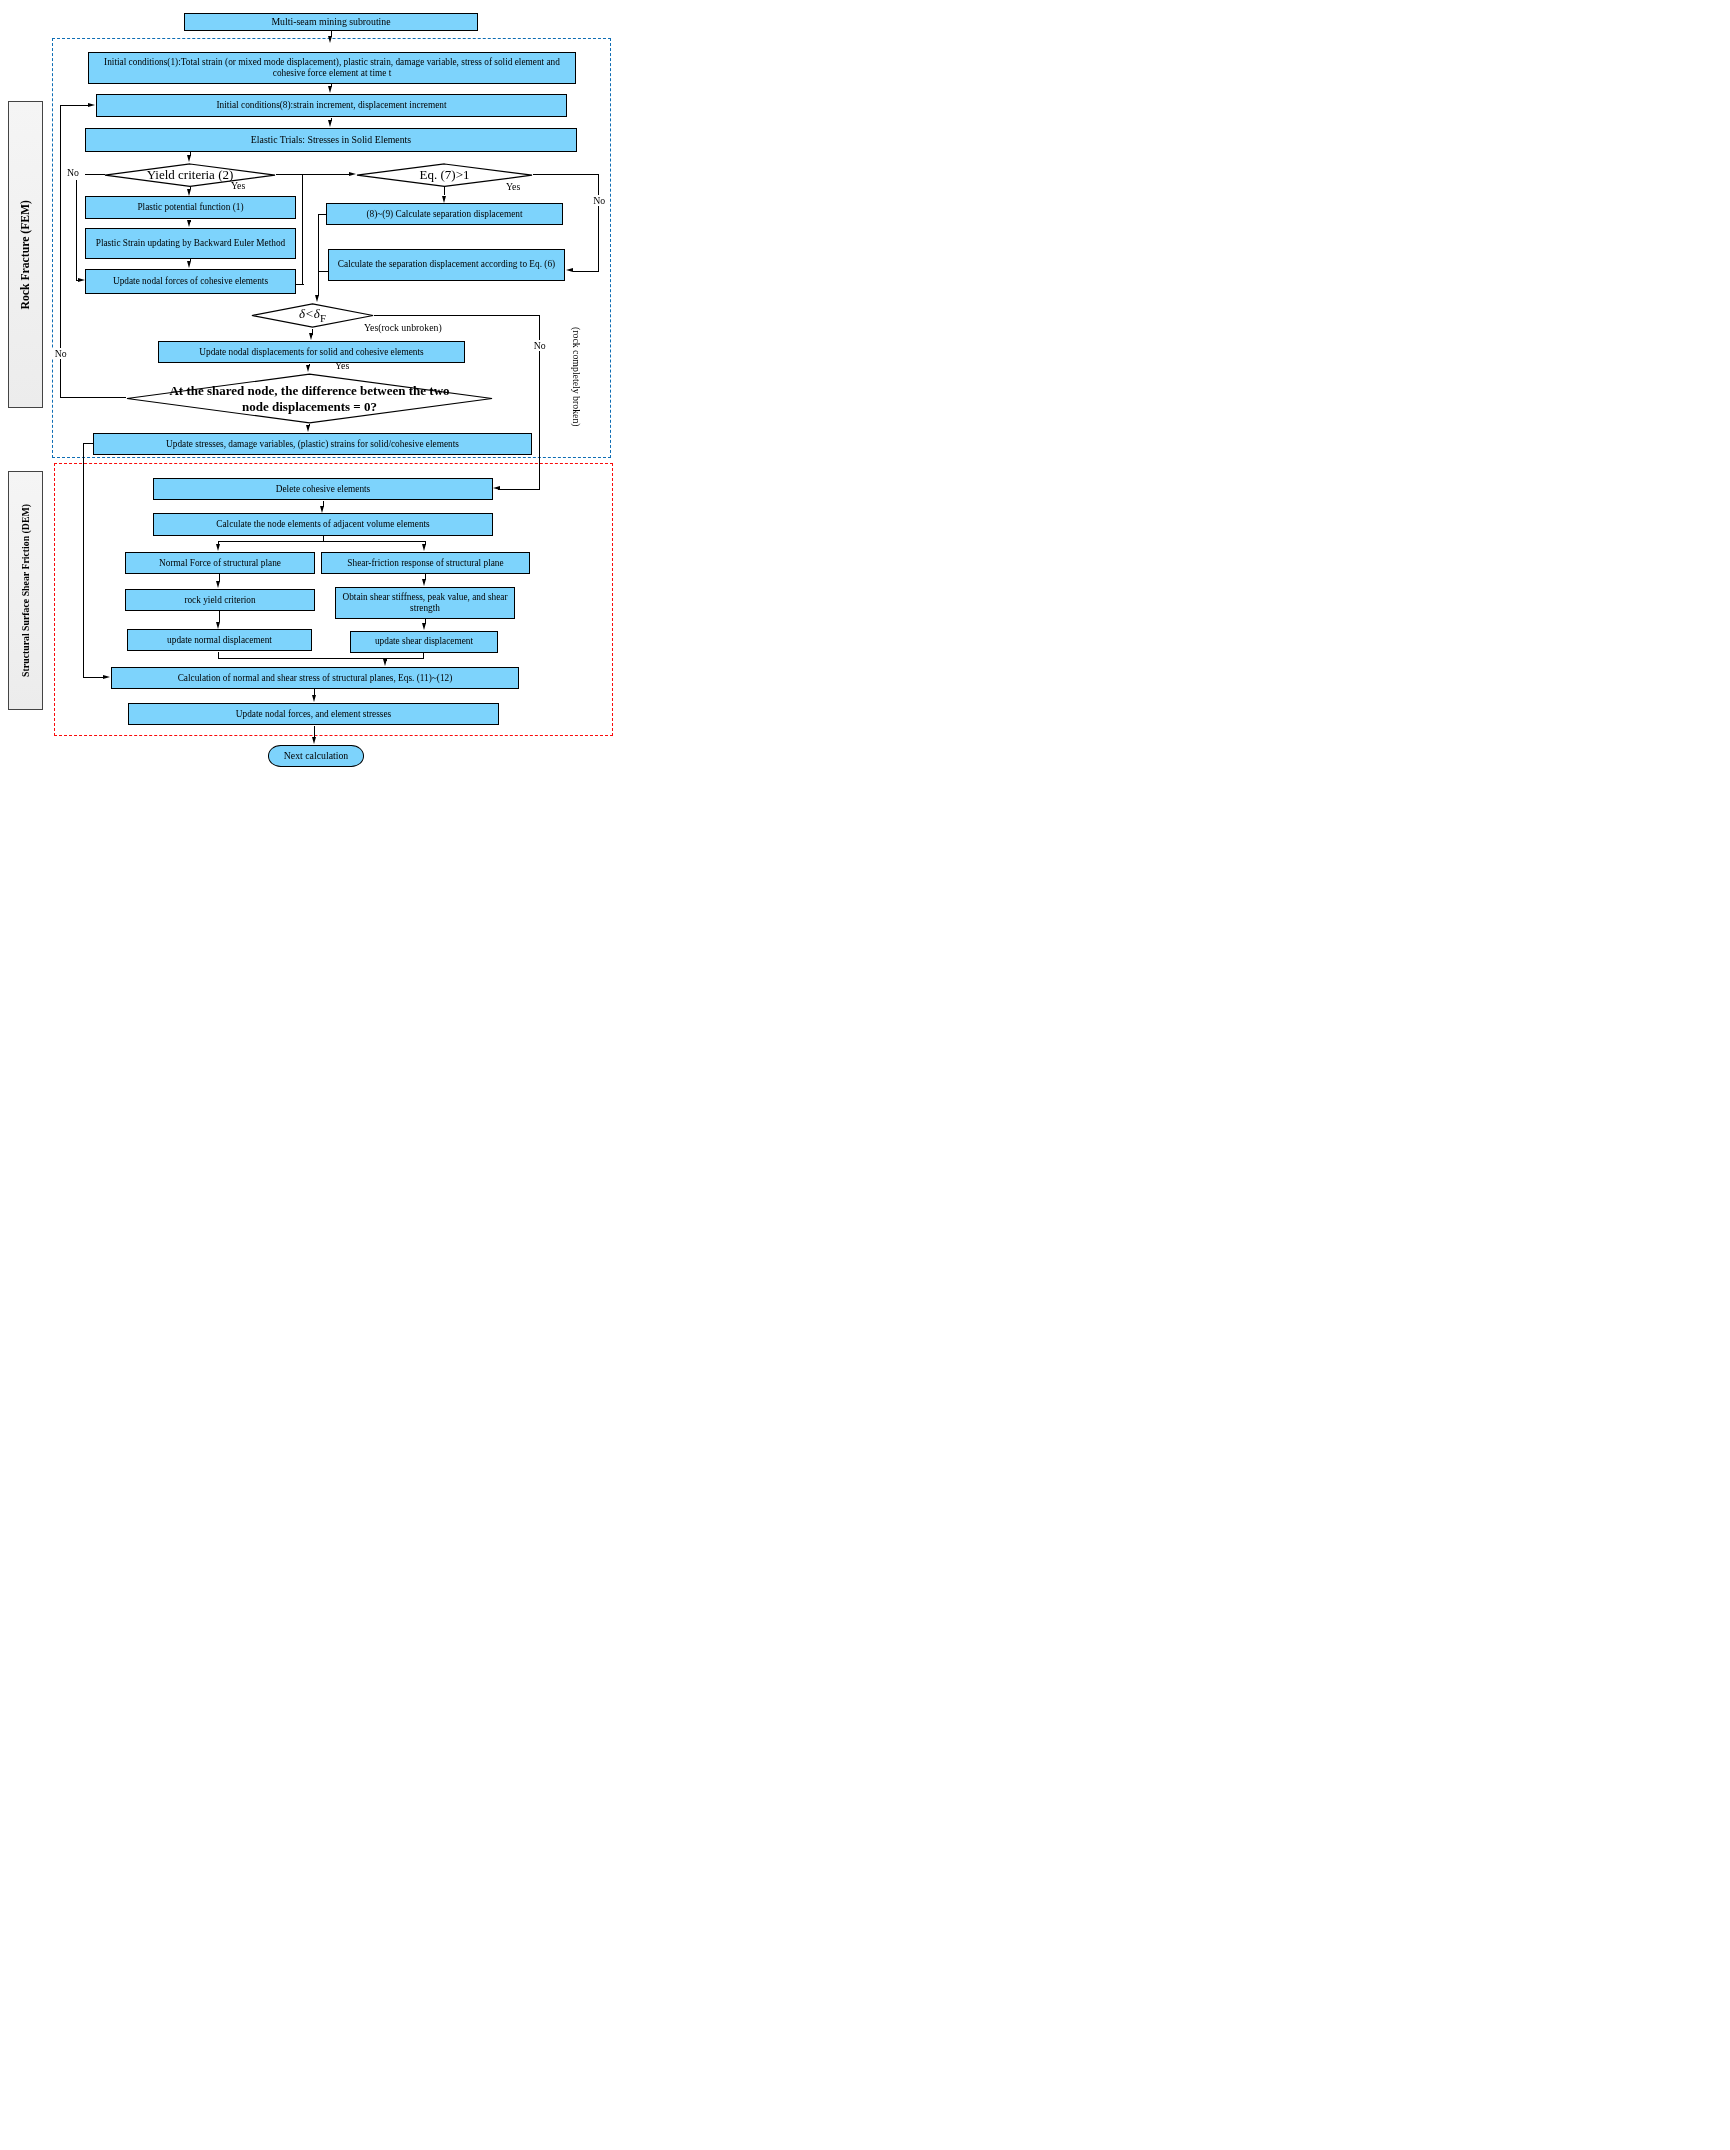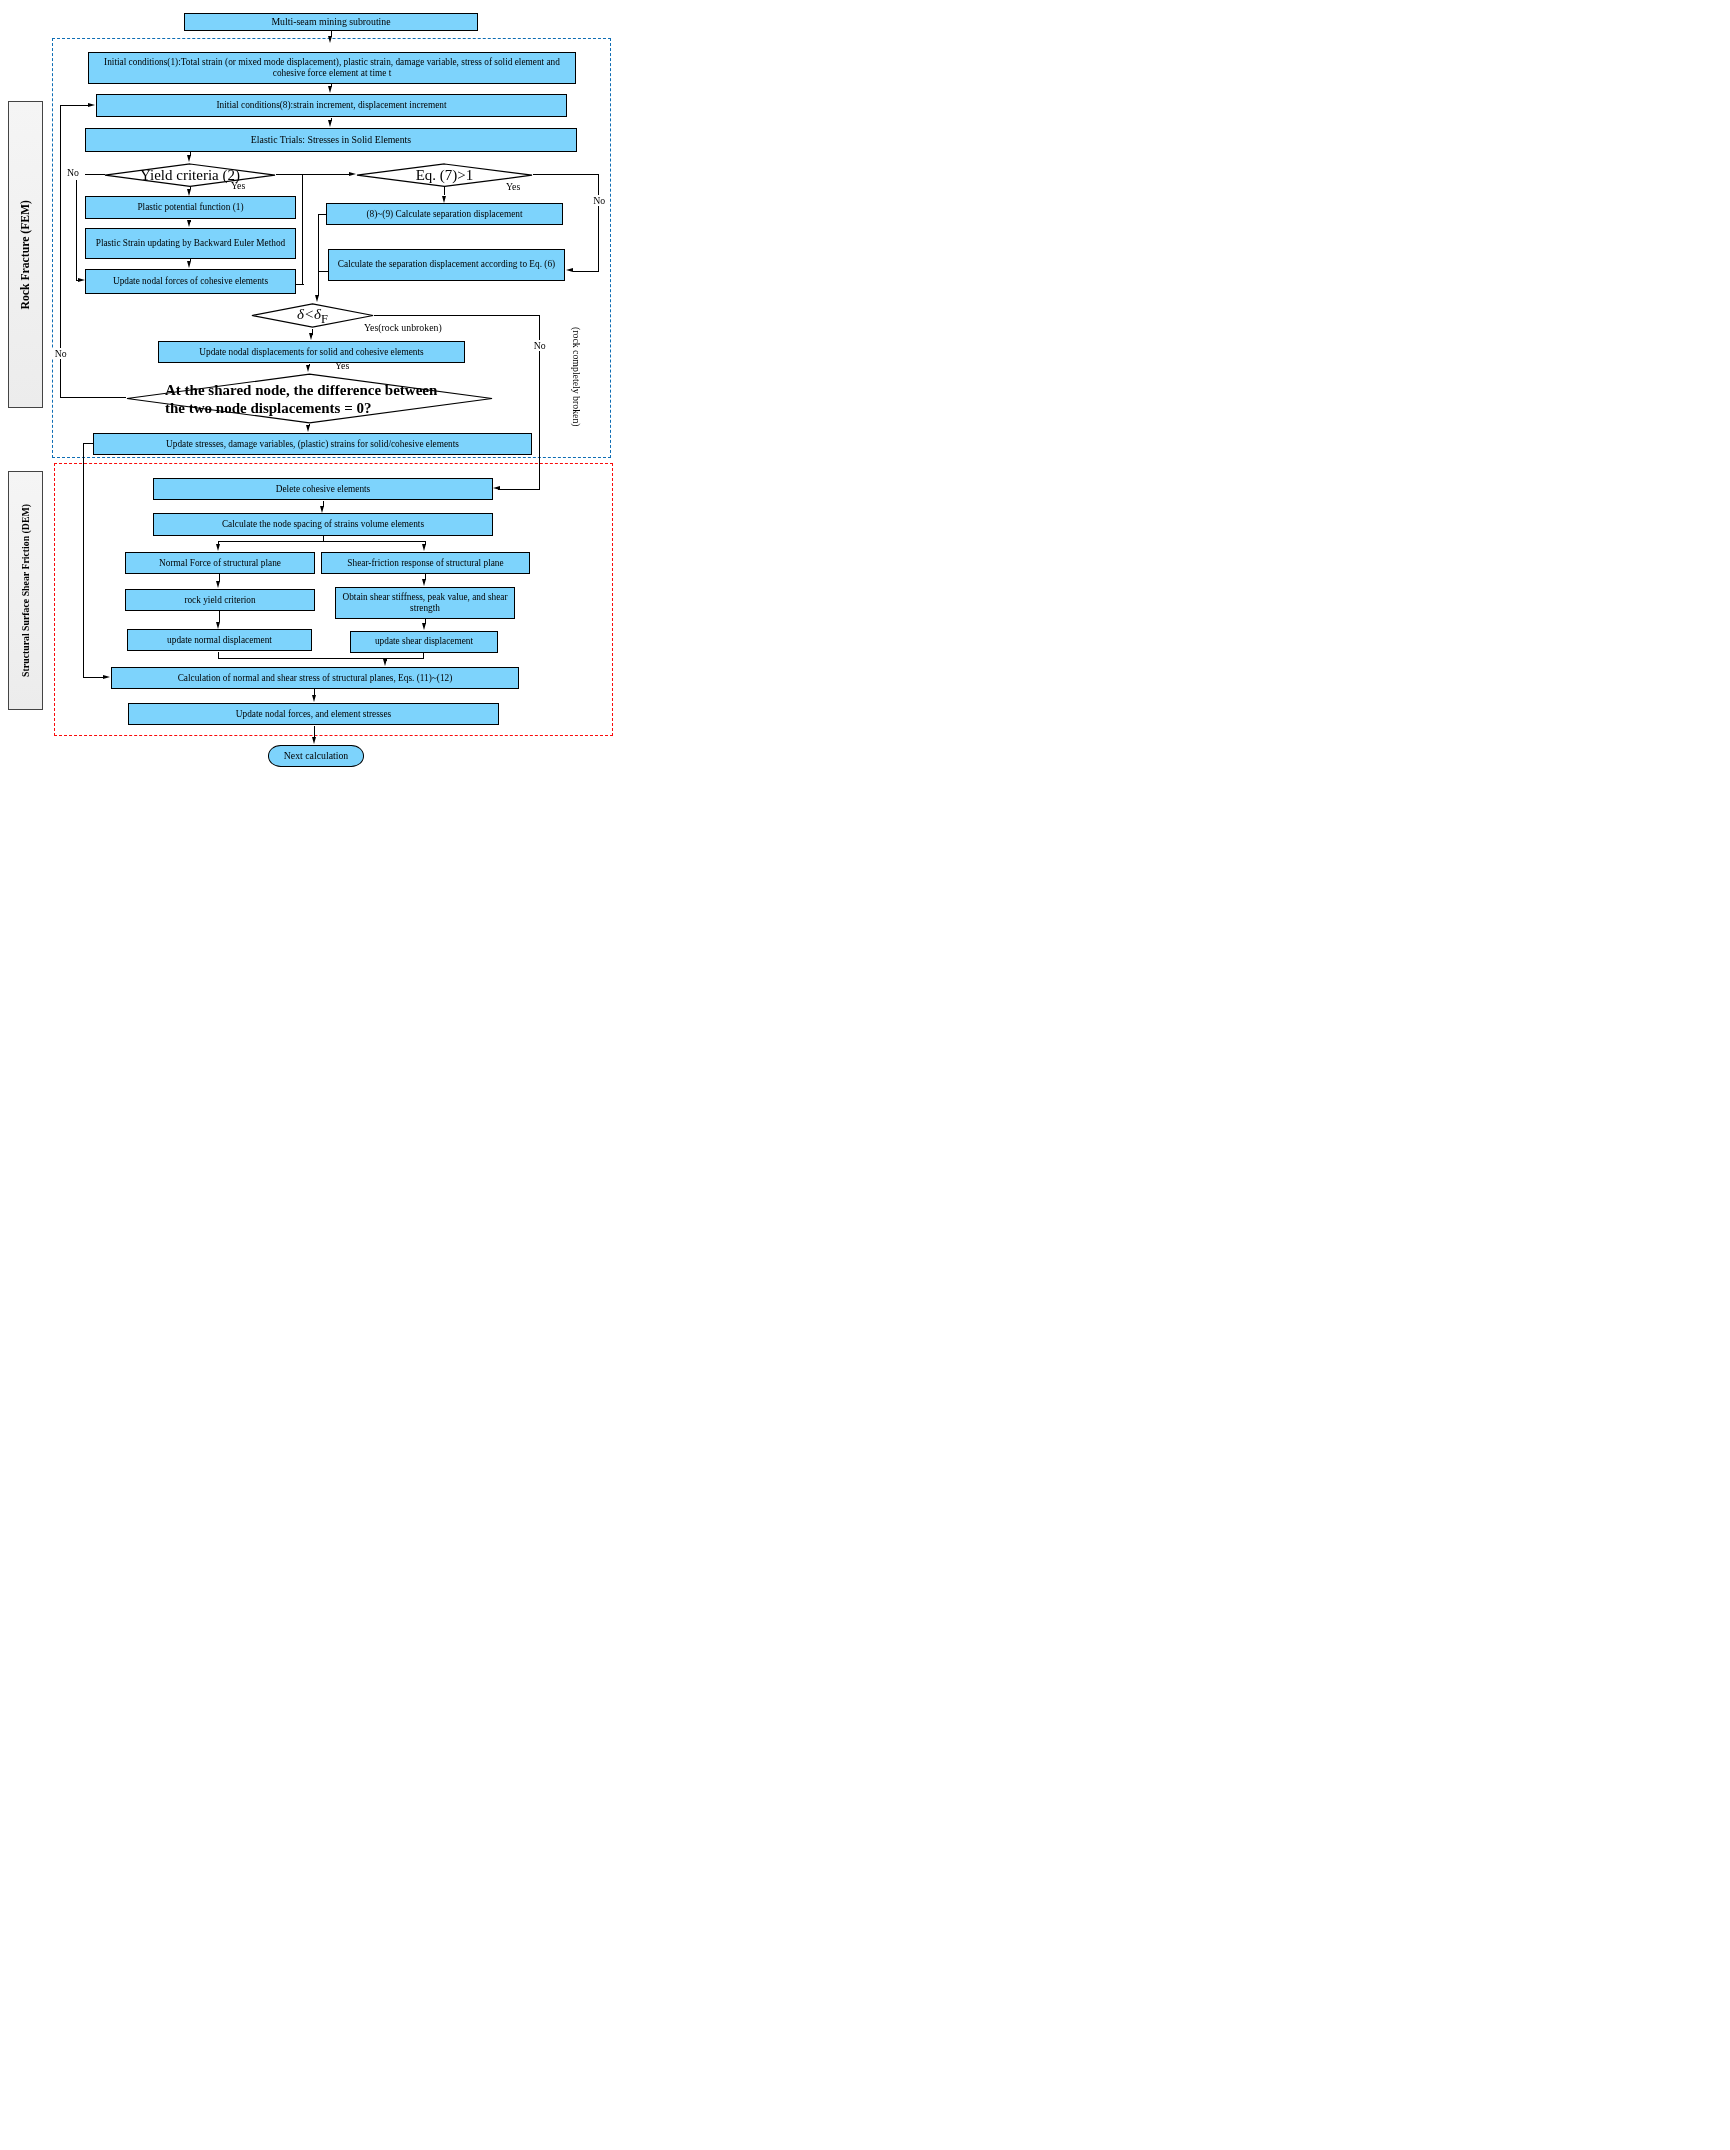--- a/index.html
+++ b/index.html
@@ -18,21 +18,21 @@
   .h,.v{position:absolute;background:#000;}
   .h{height:1px;} .v{width:1px;}
   .ad{position:absolute;width:0;height:0;border-left:2.9px solid transparent;border-right:2.9px solid transparent;border-top:7.8px solid #000;}
   .ar{position:absolute;width:0;height:0;border-top:2.9px solid transparent;border-bottom:2.9px solid transparent;border-left:7.8px solid #000;}
   .al{position:absolute;width:0;height:0;border-top:2.9px solid transparent;border-bottom:2.9px solid transparent;border-right:7.8px solid #000;}
   .lbl{position:absolute;font-size:9.8px;line-height:1;}
   .onln{background:#fff;text-align:center;padding:0.5px 0;}
   .dia{position:absolute;}
   .dia svg{position:absolute;left:0;top:0;display:block;}
   .dlabel{position:absolute;left:0;top:0;right:0;bottom:0;display:flex;align-items:center;
-          justify-content:center;font-size:15px;line-height:1.2;}
+          justify-content:center;text-align:center;font-size:13px;line-height:1.2;}
 </style>
 </head>
 <body>
 
 <div class="canvas">
 
   <div class="dash" style="left: 52px; top: 38px; width: 559px; height: 420px; border-color: rgb(14, 109, 180);"></div>
   <div class="dash" style="left: 54px; top: 463px; width: 559px; height: 273px; border-color: rgb(250, 11, 11);"></div>
 
   <div class="side" style="left:7.8px;top:101px;width:35px;height:307px;">
@@ -49,21 +49,21 @@
   <div class="node" style="left:96px;top:94px;width:471px;height:23.4px;">Initial conditions(8):strain increment, displacement increment</div>
   <div class="node" style="left:85px;top:128px;width:492px;height:24.4px;font-size:9.8px;">Elastic Trials: Stresses in Solid Elements</div>
   <div class="node" style="left:85px;top:196px;width:211px;height:23.4px;">Plastic potential function (1)</div>
   <div class="node" style="left:85px;top:228px;width:211px;height:31px;">Plastic Strain updating by Backward Euler Method</div>
   <div class="node" style="left:85px;top:269px;width:211px;height:25px;">Update nodal forces of cohesive elements</div>
   <div class="node" style="left:326px;top:203px;width:237px;height:22.4px;">(8)~(9) Calculate separation displacement</div>
   <div class="node" style="left:328px;top:249px;width:237px;height:32px;">Calculate the separation displacement according to Eq. (6)</div>
   <div class="node" style="left:158px;top:341px;width:307px;height:22.4px;">Update nodal displacements for solid and cohesive elements</div>
   <div class="node" style="left:93px;top:433px;width:439px;height:22.4px;">Update stresses, damage variables, (plastic) strains for solid/cohesive elements</div>
   <div class="node" style="left:153px;top:478px;width:340px;height:22.4px;">Delete cohesive elements</div>
-  <div class="node" style="left:153px;top:513px;width:340px;height:23px;">Calculate the node spacing of strains volume elements</div>
+  <div class="node" style="left:153px;top:513px;width:340px;height:23px;">Calculate the node elements of adjacent volume elements</div>
   <div class="node" style="left:125px;top:552px;width:190px;height:22.4px;">Normal Force of structural plane</div>
   <div class="node" style="left:321px;top:552px;width:209px;height:22.4px;">Shear-friction response of structural plane</div>
   <div class="node" style="left:125px;top:589px;width:190px;height:22.4px;">rock yield criterion</div>
   <div class="node" style="left:335px;top:587px;width:180px;height:32px;">Obtain shear stiffness, peak value, and shear strength</div>
   <div class="node" style="left:127px;top:629px;width:185px;height:22.4px;">update normal displacement</div>
   <div class="node" style="left:350px;top:631px;width:148px;height:21.5px;">update shear displacement</div>
   <div class="node" style="left:111px;top:667px;width:408px;height:22.4px;">Calculation of normal and shear stress of structural planes, Eqs. (11)~(12)</div>
   <div class="node" style="left:128px;top:703px;width:371px;height:22.4px;">Update nodal forces, and element stresses</div>
   <div class="node terminal" style="left:268px;top:745px;width:96px;height:21.5px;font-size:9.8px;">Next calculation</div>
 

